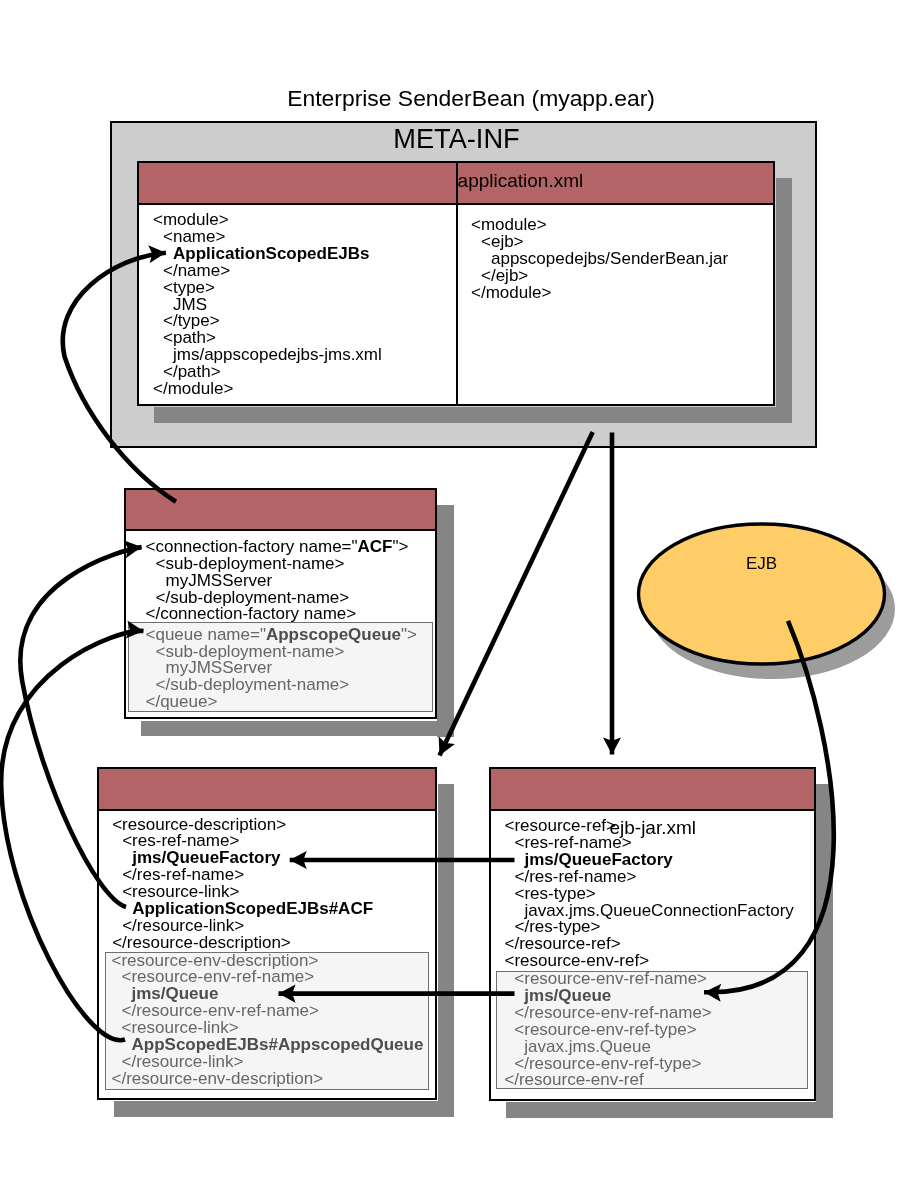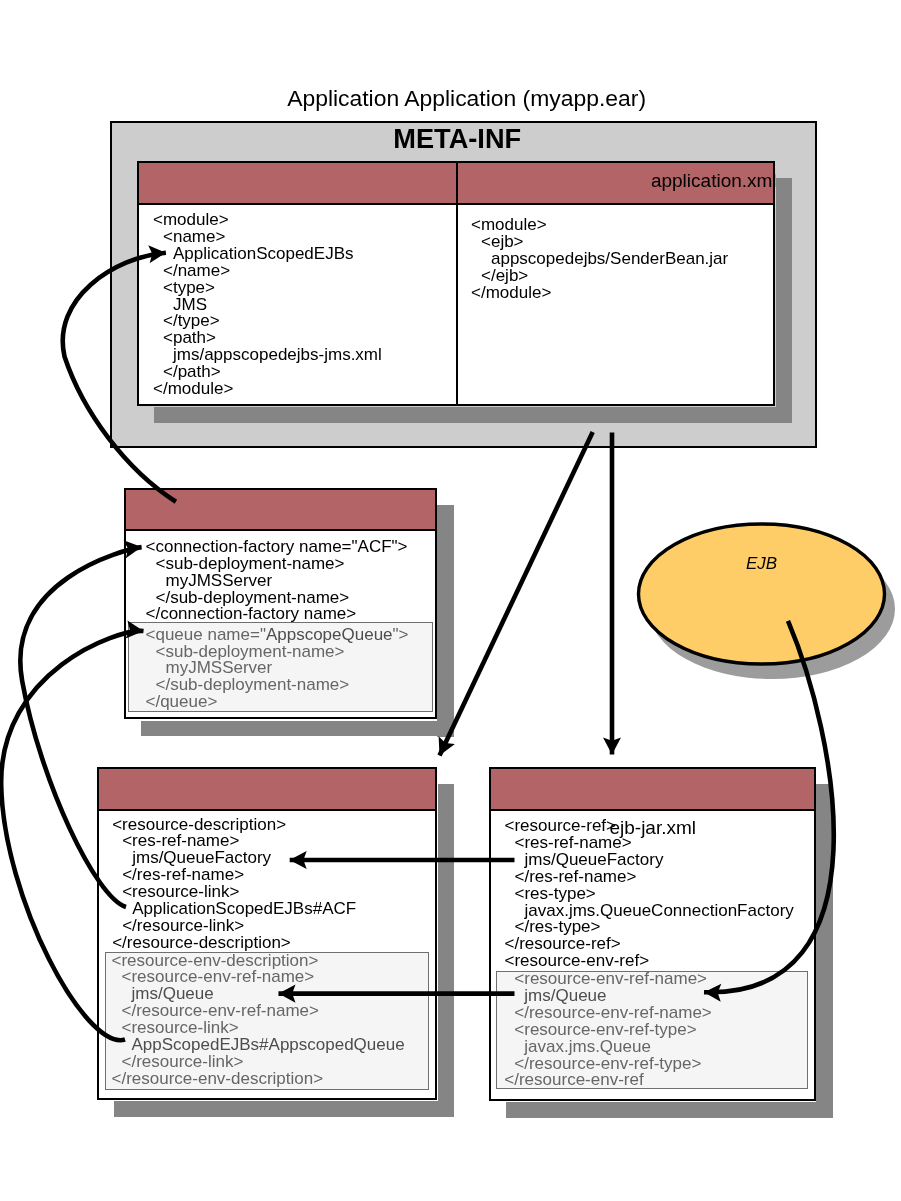--- a/index.html
+++ b/index.html
@@ -6,62 +6,62 @@
   body{width:901px;height:1201px;font-family:"Liberation Sans",sans-serif;position:relative;overflow:hidden;}
   #stage{position:absolute;left:0;top:0;width:901px;height:1201px;}
   .abs{position:absolute;}
   .svglayer{position:absolute;left:0;top:0;width:901px;height:1201px;pointer-events:none;}
   .boxshadow{position:absolute;background:#858585;}
   .panel{position:absolute;border:2.2px solid #000;background:#fff;box-sizing:border-box;}
   .panel-hd{position:absolute;left:0;top:0;right:0;background:#b26467;border-bottom:2.2px solid #000;
             box-sizing:border-box;text-align:center;color:#000;}
   .codeblock{position:absolute;white-space:pre;}
   .ln{white-space:pre;}
-  .b{font-weight:normal;}
+  .b{font-weight:bold;}
   .hl{background:#f5f5f5;border:1.3px solid #6f6f6f;box-sizing:border-box;position:absolute;}
   
   .toptitle{position:absolute;font-size:22.9px;color:#000;white-space:pre;}
   .ear-outer{position:absolute;border:2.4px solid #000;background:#cdcdcd;box-sizing:border-box;}
   .ear-label{position:absolute;font-size:27.2px;white-space:pre;}
 </style>
 </head>
 <body>
 
 <div id="stage">
 
-  <div class="toptitle" style="left:287.2px;top:85.2px;">Application Application (myapp.ear)</div>
+  <div class="toptitle" style="left:287.2px;top:85.2px;">Enterprise SenderBean (myapp.ear)</div>
 
   <div class="ear-outer" style="left:110.3px;top:120.8px;width:706.5px;height:327px;"></div>
-  <div class="ear-label" style="left:393.3px;top:123px;font-weight:bold;">META-INF</div>
+  <div class="ear-label" style="left:393.3px;top:123px;">META-INF</div>
 
   <div class="boxshadow" style="left:775.6px;top:177.8px;width:16.5px;height:245.6px;"></div>
   <div class="boxshadow" style="left:154.3px;top:406.5px;width:637.8px;height:16.9px;"></div>
 
   <div class="panel" style="left:137.4px;top:161.1px;width:638px;height:245.3px;">
     <div class="panel-hd" style="height:42px;"></div>
   </div>
   <div class="abs" style="left:455.5px;top:161.1px;width:2.1px;height:245.3px;background:#000;"></div>
-  <div class="abs" style="left:457.6px;top:170px;width:319px;text-align:right;font-size:19px;white-space:pre;">application.xml</div>
+  <div class="abs" style="left:457.6px;top:170px;width:319px;text-align:left;font-size:19px;white-space:pre;">application.xml</div>
   <div class="codeblock" id="ear-col0-code" style="left: 153px; top: 212px; font-size: 17px; line-height: 16.9px;"><div class="ln" style="padding-left: 0px;"><span>&lt;module&gt;</span></div><div class="ln" style="padding-left: 10px;"><span>&lt;name&gt;</span></div><div class="ln" style="padding-left: 20px;"><span class="b">ApplicationScopedEJBs</span></div><div class="ln" style="padding-left: 10px;"><span>&lt;/name&gt;</span></div><div class="ln" style="padding-left: 10px;"><span>&lt;type&gt;</span></div><div class="ln" style="padding-left: 20px;"><span>JMS</span></div><div class="ln" style="padding-left: 10px;"><span>&lt;/type&gt;</span></div><div class="ln" style="padding-left: 10px;"><span>&lt;path&gt;</span></div><div class="ln" style="padding-left: 20px;"><span>jms/appscopedejbs-jms.xml</span></div><div class="ln" style="padding-left: 10px;"><span>&lt;/path&gt;</span></div><div class="ln" style="padding-left: 0px;"><span>&lt;/module&gt;</span></div></div>
   <div class="codeblock" id="ear-col1-code" style="left: 471px; top: 217px; font-size: 17px; line-height: 16.9px;"><div class="ln" style="padding-left: 0px;"><span>&lt;module&gt;</span></div><div class="ln" style="padding-left: 10px;"><span>&lt;ejb&gt;</span></div><div class="ln" style="padding-left: 20px;"><span>appscopedejbs/SenderBean.jar</span></div><div class="ln" style="padding-left: 10px;"><span>&lt;/ejb&gt;</span></div><div class="ln" style="padding-left: 0px;"><span>&lt;/module&gt;</span></div></div>
 
   <div class="boxshadow" style="left:436.9px;top:504.5px;width:17px;height:232px;"></div>
   <div class="boxshadow" style="left:141px;top:720.7px;width:313px;height:15.6px;"></div>
   <div class="panel" style="left:124px;top:487.9px;width:312.8px;height:231.5px;">
     <div class="panel-hd" style="height:41px;"></div>
   </div>
   <div class="codeblock" id="jms-code" style="left: 145.5px; top: 538.8px; font-size: 17px; line-height: 16.9px;"><div class="ln" style="padding-left: 0px;"><span>&lt;connection-factory name="</span><span class="b">ACF</span><span>"&gt;</span></div><div class="ln" style="padding-left: 10px;"><span>&lt;sub-deployment-name&gt;</span></div><div class="ln" style="padding-left: 20px;"><span>myJMSServer</span></div><div class="ln" style="padding-left: 10px;"><span>&lt;/sub-deployment-name&gt;</span></div><div class="ln" style="padding-left: 0px;"><span>&lt;/connection-factory name&gt;</span></div></div>
   <div class="hl" style="left:127.9px;top:622.4px;width:304.7px;height:90px;"></div>
   <div class="codeblock" id="jms-hl-code" style="left: 145.5px; top: 626.6px; color: rgb(102, 102, 102); font-size: 17px; line-height: 16.9px;"><div class="ln" style="padding-left: 0px;"><span>&lt;queue name="</span><span class="b" style="color: rgb(77, 77, 77);">AppscopeQueue</span><span>"&gt;</span></div><div class="ln" style="padding-left: 10px;"><span>&lt;sub-deployment-name&gt;</span></div><div class="ln" style="padding-left: 20px;"><span>myJMSServer</span></div><div class="ln" style="padding-left: 10px;"><span>&lt;/sub-deployment-name&gt;</span></div><div class="ln" style="padding-left: 0px;"><span>&lt;/queue&gt;</span></div></div>
 
   <svg class="svglayer" viewBox="0 0 901 1201" width="901" height="1201">
     <ellipse cx="772" cy="609" rx="123" ry="70" fill="#9c9c9c"></ellipse>
     <ellipse cx="761.5" cy="594" rx="123" ry="70" fill="#ffcd68" stroke="#000" stroke-width="3.4"></ellipse>
   </svg>
-  <div class="abs" style="left:636px;top:554px;width:251px;text-align:center;font-size:17px;line-height:20.7px;font-style:italic;">
+  <div class="abs" style="left:636px;top:554px;width:251px;text-align:center;font-size:17px;line-height:20.7px;">
     <div>EJB</div>
   </div>
 
   <div class="boxshadow" style="left:437.5px;top:783.5px;width:16.6px;height:333.5px;"></div>
   <div class="boxshadow" style="left:114px;top:1101px;width:340px;height:16px;"></div>
   <div class="panel" style="left:96.8px;top:766.9px;width:340.6px;height:333.4px;">
     <div class="panel-hd" style="height:42px;"></div>
   </div>
   <div class="codeblock" id="wejb-code" style="left: 112.2px; top: 816.5px; font-size: 17px; line-height: 16.9px;"><div class="ln" style="padding-left: 0px;"><span>&lt;resource-description&gt;</span></div><div class="ln" style="padding-left: 10px;"><span>&lt;res-ref-name&gt;</span></div><div class="ln" style="padding-left: 20px;"><span class="b">jms/QueueFactory</span></div><div class="ln" style="padding-left: 10px;"><span>&lt;/res-ref-name&gt;</span></div><div class="ln" style="padding-left: 10px;"><span>&lt;resource-link&gt;</span></div><div class="ln" style="padding-left: 20px;"><span class="b">ApplicationScopedEJBs#ACF</span></div><div class="ln" style="padding-left: 10px;"><span>&lt;/resource-link&gt;</span></div><div class="ln" style="padding-left: 0px;"><span>&lt;/resource-description&gt;</span></div></div>
   <div class="hl" style="left:104.5px;top:952.2px;width:324.6px;height:137.8px;"></div>

